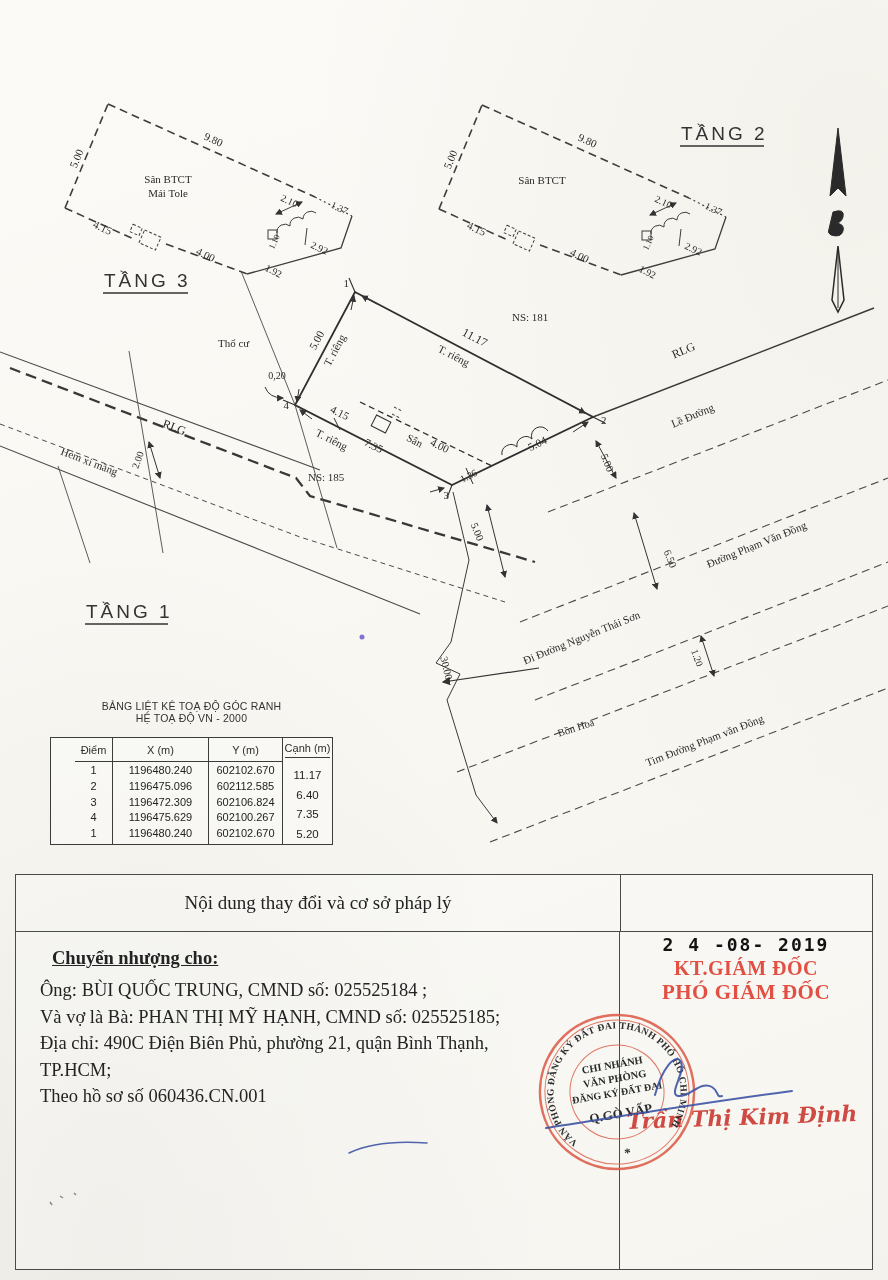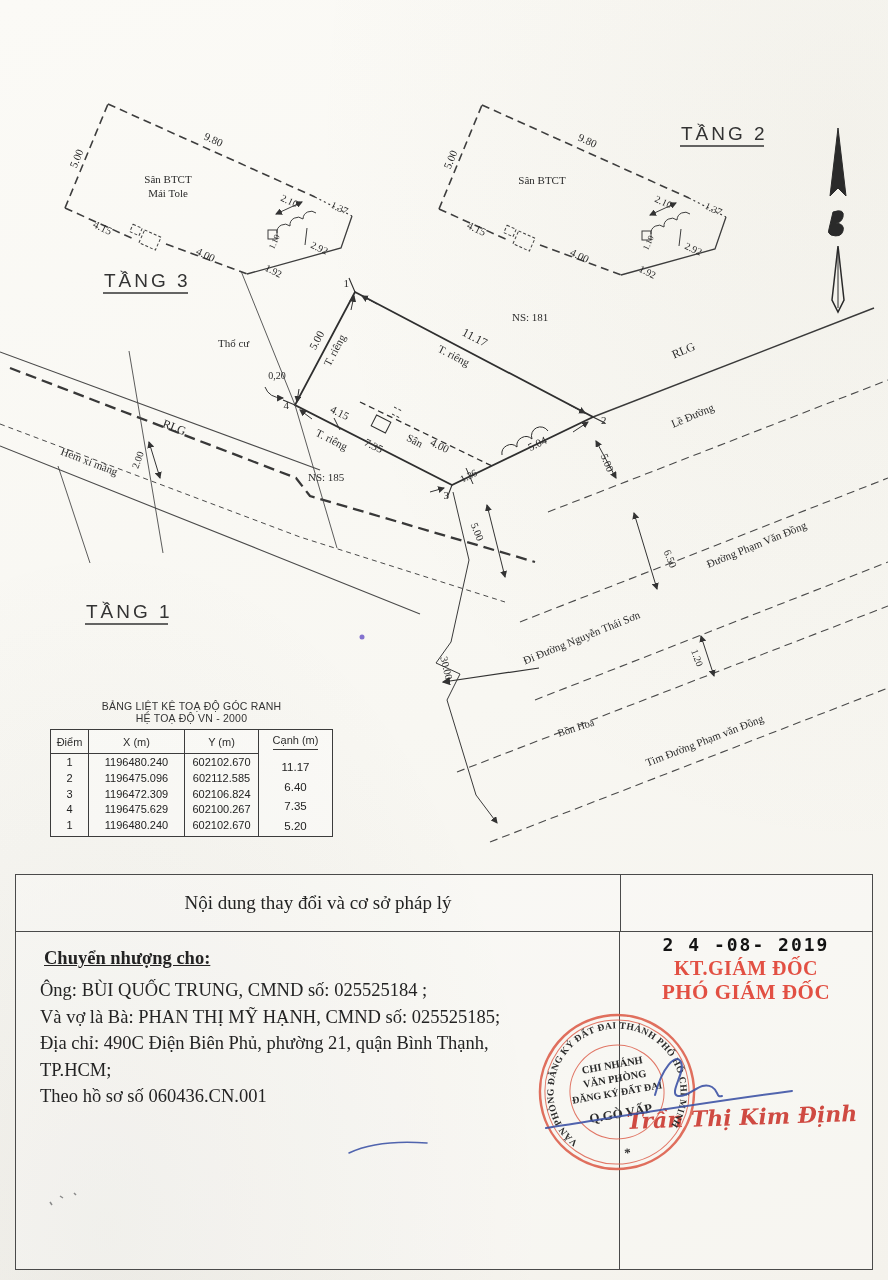--- a/index.html
+++ b/index.html
@@ -11,39 +11,39 @@
     font-family:"Liberation Serif",serif;color:#232323;}
   .t3{position:absolute;left:57px;top:14px;font-size:21px;font-weight:bold;letter-spacing:.2px;}
   svg.overlay{position:absolute;left:0;top:0;z-index:5;pointer-events:none;}
   svg text{font-family:"Liberation Serif",serif;fill:#2b2b2b;}
   .lbl{font-size:11px;}
   .sm{font-size:10px;}
   .big{font-family:"Liberation Sans",sans-serif;font-size:19px;letter-spacing:3px;fill:#333;}
   
   .ctab{position:absolute;left:50px;top:700px;width:283px;z-index:1;}
   .ctab .tt{font-family:"Liberation Sans",sans-serif;font-size:10.5px;text-align:center;color:#333;letter-spacing:.2px;}
-  .grid{margin-top:5px;border:1.5px solid #3c3c3c;display:flex;height:106px;background:rgba(255,255,255,.35);}
+  .grid{margin-top:13px;border:1.5px solid #3c3c3c;display:flex;height:106px;background:rgba(255,255,255,.35);padding-left:24px;}
   .col{border-right:1.2px solid #3c3c3c;display:flex;flex-direction:column;}
   .col:last-child{border-right:none;align-items:center;}
   .c1{width:37px}.c2{width:95px}.c3{width:73px}.c4{flex:1}
   .hd{height:23px;border-bottom:1.2px solid #3c3c3c;display:flex;align-items:center;justify-content:center;
       font-family:"Liberation Sans",sans-serif;font-size:11px;color:#2e2e2e;}
   .bd{flex:1;text-align:center;font-family:"Liberation Sans",sans-serif;font-size:11px;line-height:15.8px;padding-top:1px;color:#222;}
   .bd.canh{line-height:19.5px;padding-top:8px;font-size:11.5px;}
   
   .sec4{position:absolute;left:15px;top:874px;width:856px;height:394px;border:1.6px solid #4a4a4a;z-index:1;
         display:flex;flex-direction:column;background:rgba(255,255,255,.25);}
   .s4t{height:48px;line-height:48px;text-align:center;font-size:21px;font-weight:bold;border-bottom:1.6px solid #4a4a4a;}
   .s4h{height:56px;border-bottom:1.6px solid #4a4a4a;display:flex;}
   .s4h .h1{width:604px;border-right:1.4px solid #4a4a4a;display:flex;align-items:center;justify-content:center;font-size:19px;}
   .s4h .h2{flex:1;display:flex;flex-direction:column;align-items:center;justify-content:center;font-size:18px;line-height:23px;}
   .s4b{flex:1;display:flex;}
   .s4b .b1{width:604px;border-right:1.4px solid #4a4a4a;padding:12px 0 0 24px;box-sizing:border-box;}
   .s4b .b2{flex:1;position:relative;}
-  .hdg{font-size:18.5px;font-weight:bold;text-decoration:underline;margin:4px 0 8px 4px;}
+  .hdg{font-size:18.5px;font-weight:bold;text-decoration:underline;margin:4px 0 8px 12px;}
   .ln{font-size:18.5px;line-height:26.5px;}
   .date{margin-top:2px;text-align:center;font-family:"DejaVu Sans Mono",monospace;font-weight:bold;
         font-size:18px;letter-spacing:2px;color:#131313;}
   .kt{text-align:center;font-size:20px;font-weight:bold;color:#e25043;letter-spacing:.5px;margin-top:2px;}
   .pho{text-align:center;font-size:21px;font-weight:bold;color:#e25043;letter-spacing:.5px;}
   .signer{position:absolute;left:0;right:8px;top:172px;text-align:center;font-style:italic;font-weight:bold;
         font-size:22px;color:#cf4a42;transform:rotate(-2deg);font-family:"DejaVu Serif",serif;}
 </style>
 </head>
 <body>

